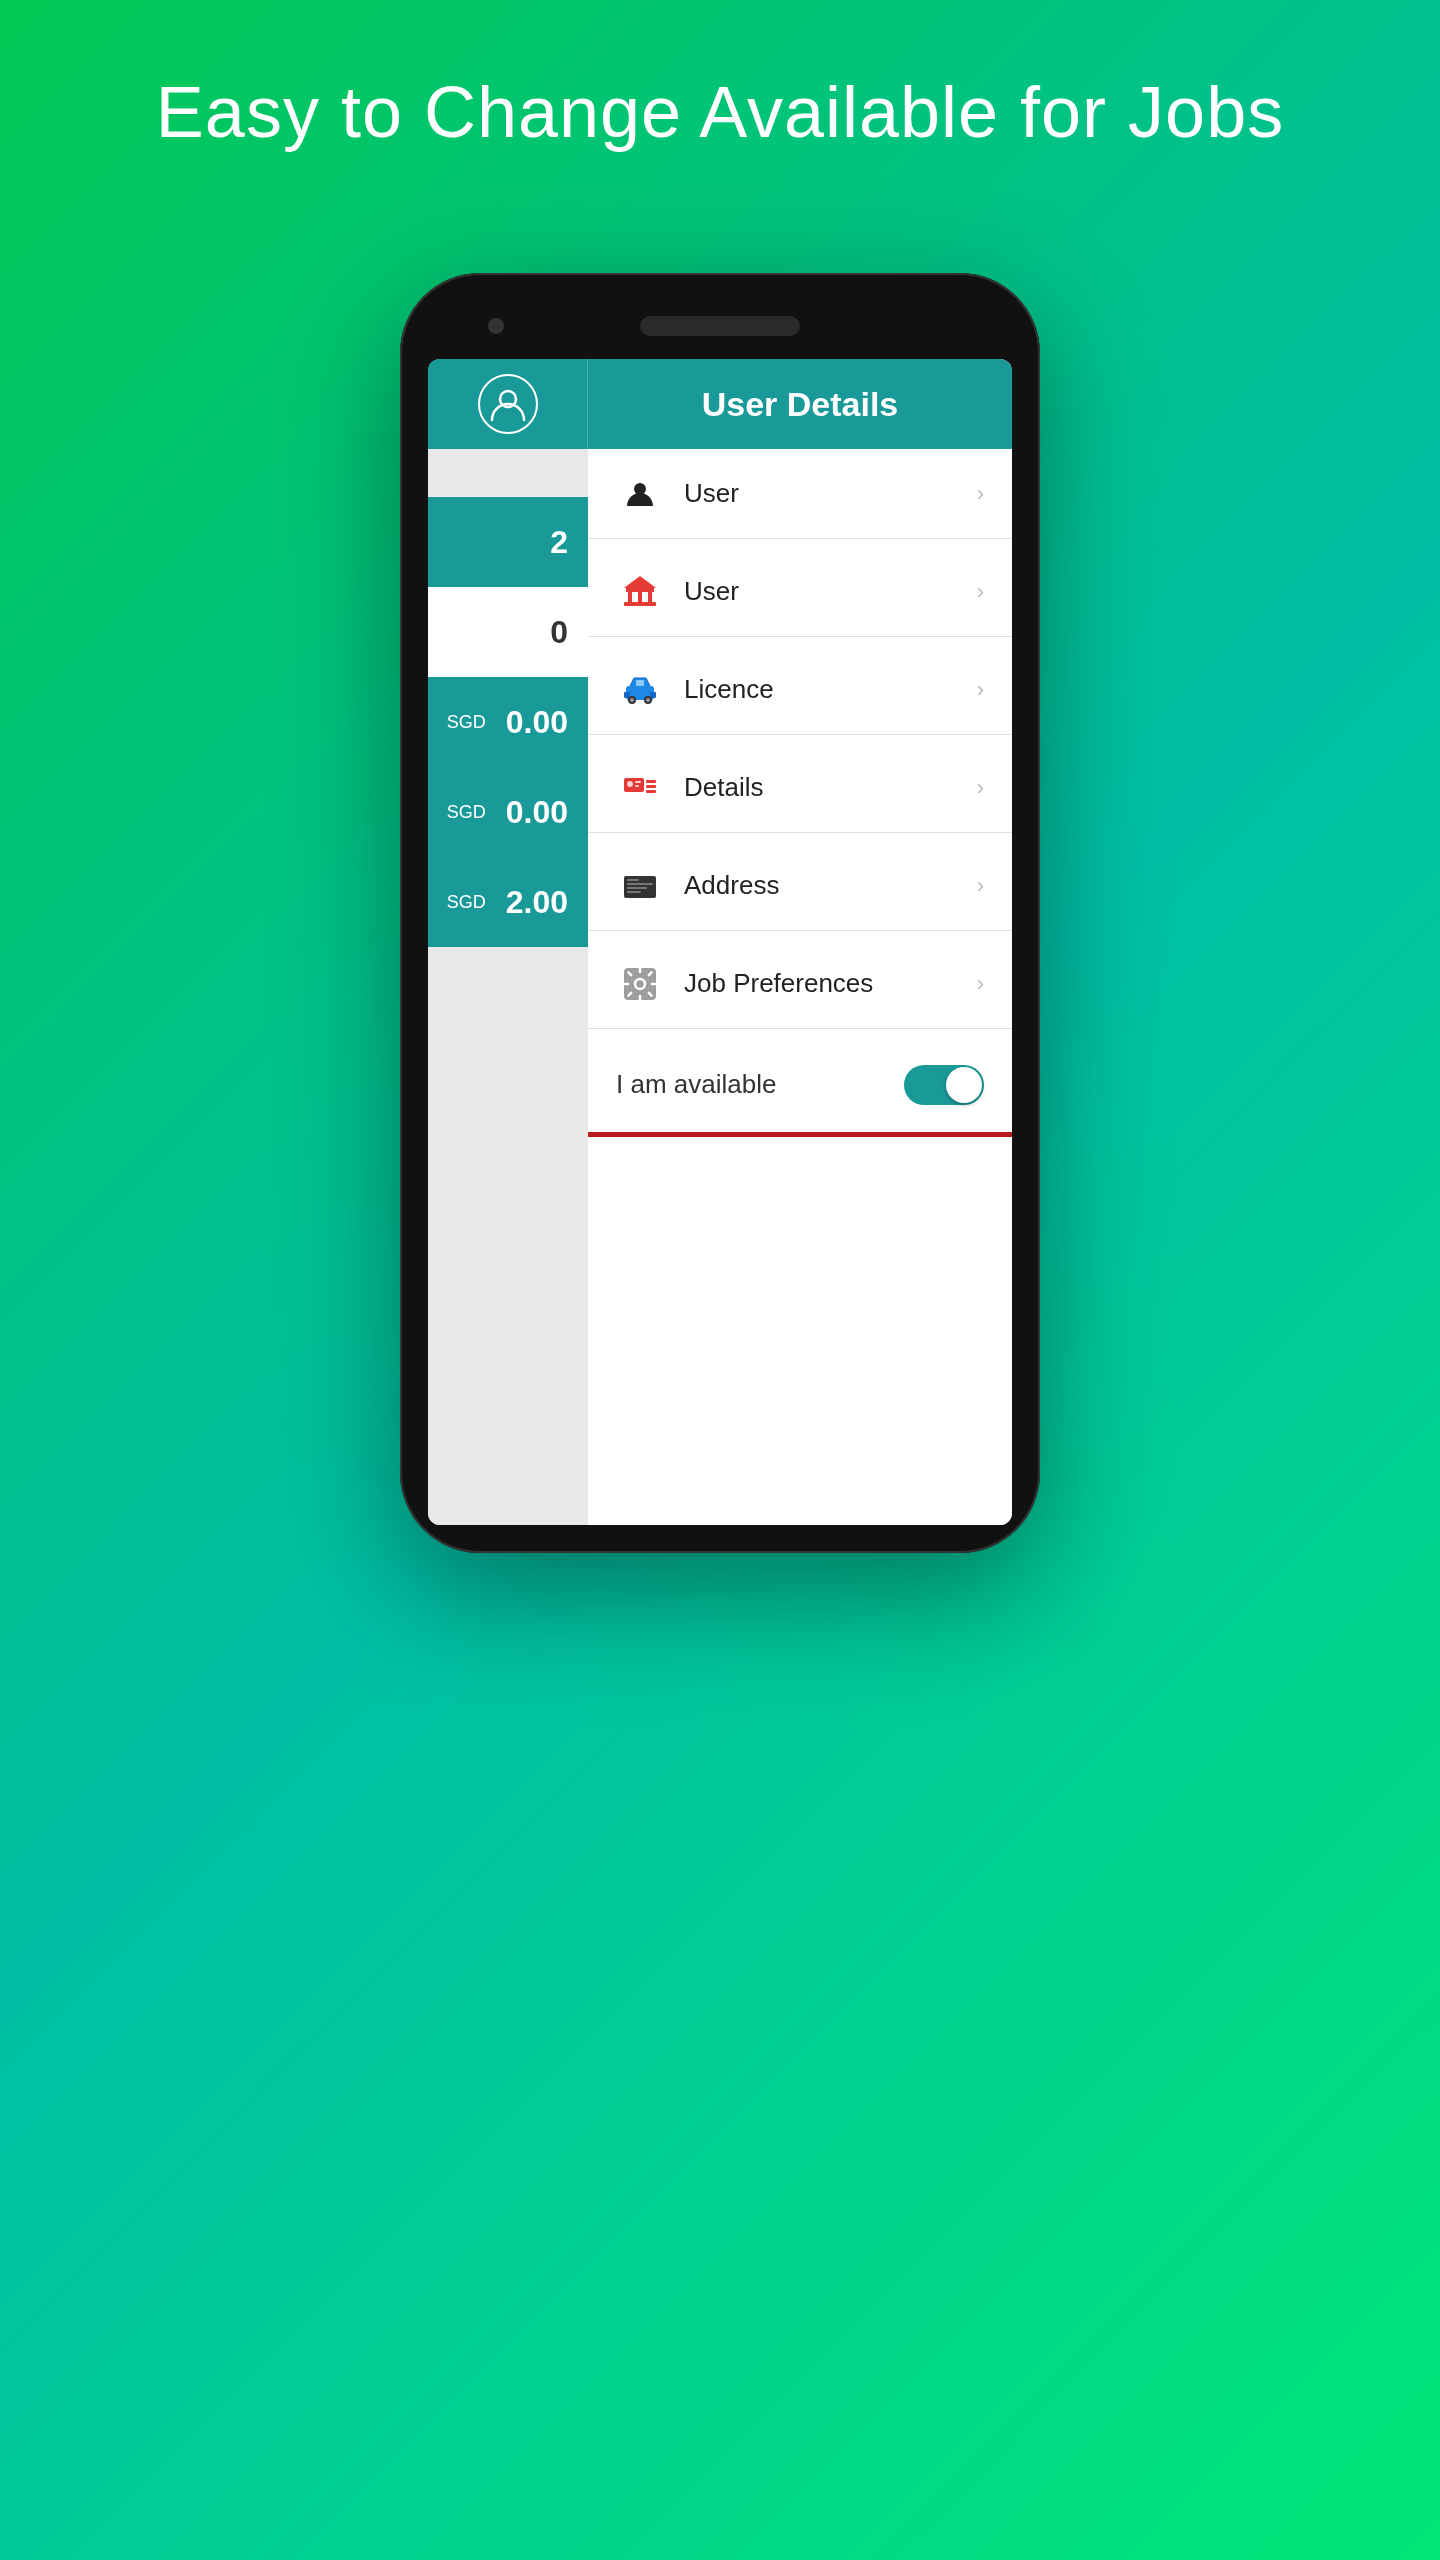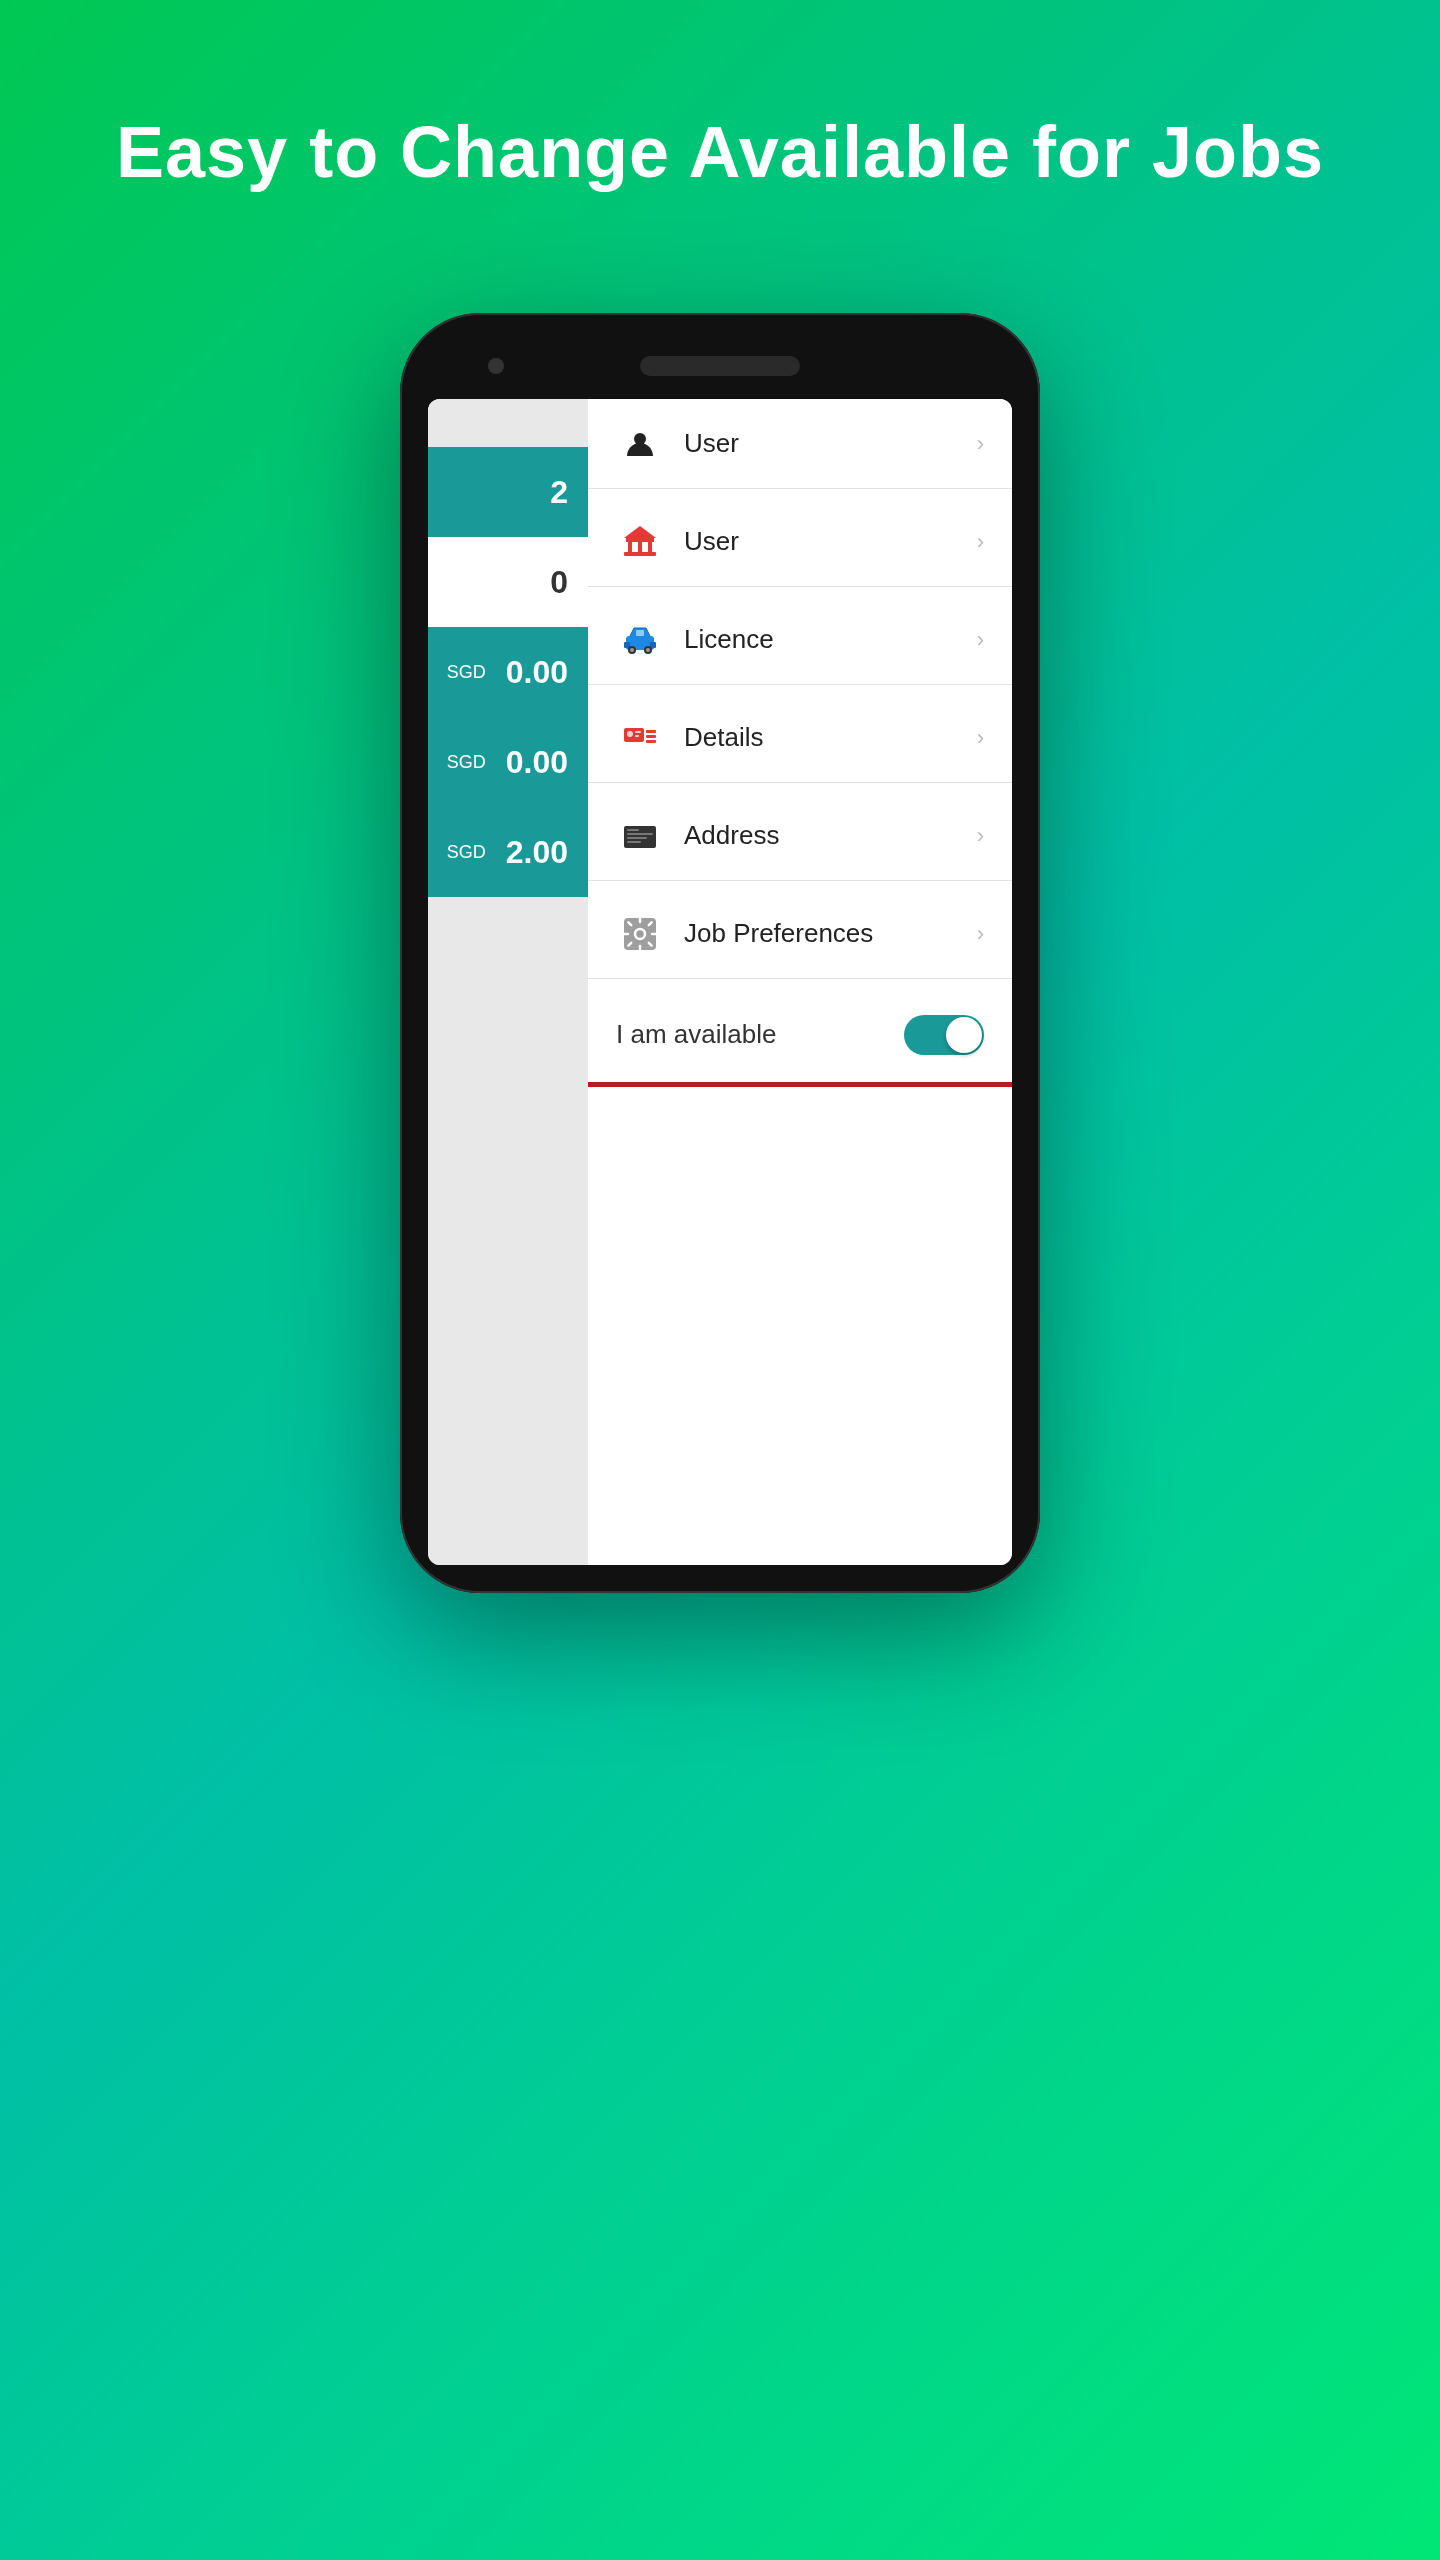--- a/index.html
+++ b/index.html
@@ -11,22 +11,22 @@
       display: flex;
       flex-direction: column;
       align-items: center;
       font-family: 'Segoe UI', Arial, sans-serif;
       overflow: hidden;
     }
 
     .page-title {
       color: white;
       font-size: 72px;
-      font-weight: 700;
-      margin-top: 111px;
+      font-weight: 400;
+      margin-top: 71px;
       text-align: left;
       letter-spacing: 1px;
     }
 
     
     .phone-shell {
       width: 640px;
       height: 1280px;
       background: #111;
       border-radius: 80px;
@@ -259,20 +259,34 @@
 
 <div class="phone-shell">
 
   <div class="phone-top-bar">
     <div class="camera-dot"></div>
     <div class="speaker-bar"></div>
   </div>
 
   <div class="phone-screen">
 
+    <div class="app-header">
+      <div class="header-avatar-area">
+        <div class="avatar-circle">
+
+          <svg width="40" height="40" viewBox="0 0 40 40" fill="none" xmlns="http://www.w3.org/2000/svg">
+            <circle cx="20" cy="15" r="8" stroke="white" stroke-width="2.5" fill="none"></circle>
+            <path d="M4 36c0-8.837 7.163-16 16-16s16 7.163 16 16" stroke="white" stroke-width="2.5" fill="none" stroke-linecap="round"></path>
+          </svg>
+        </div>
+      </div>
+      <div class="header-title-area">
+        <span class="header-title">User Details</span>
+      </div>
+    </div>
 
     <div class="app-body">
 
       <div class="sidebar">
         <div class="sidebar-spacer"></div>
 
         <div class="sidebar-item teal">
           <span>2</span>
         </div>
 

